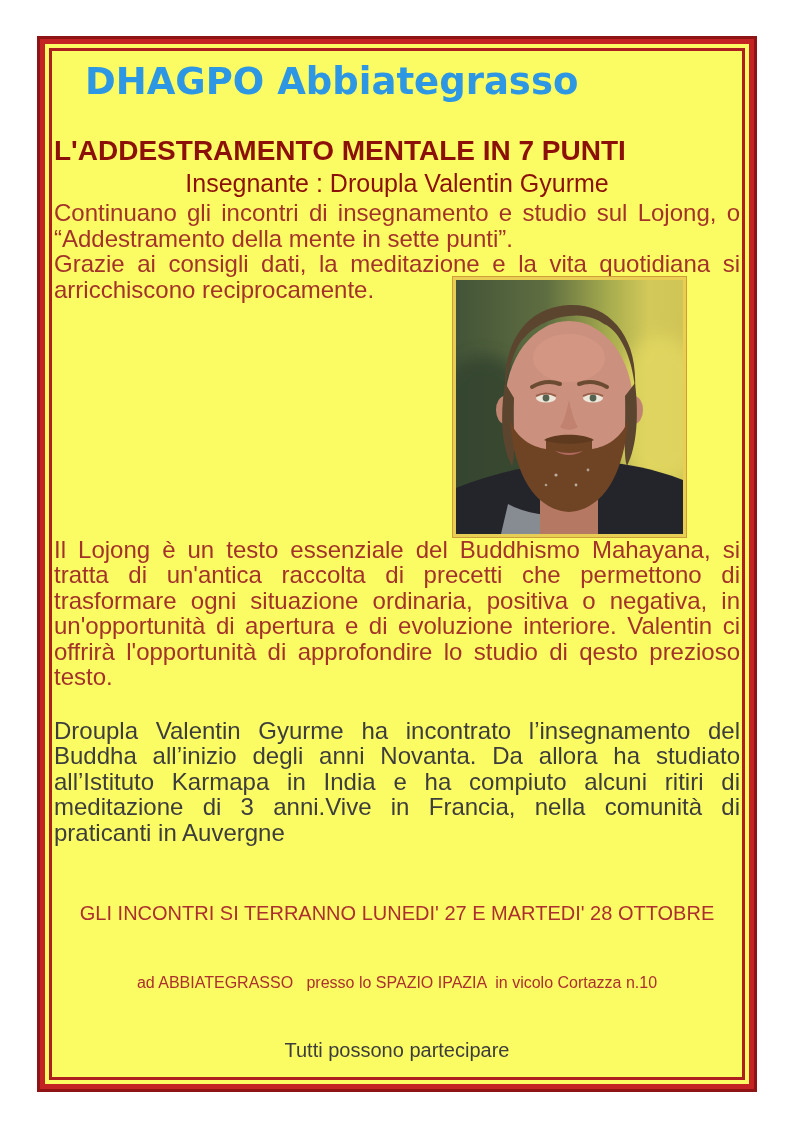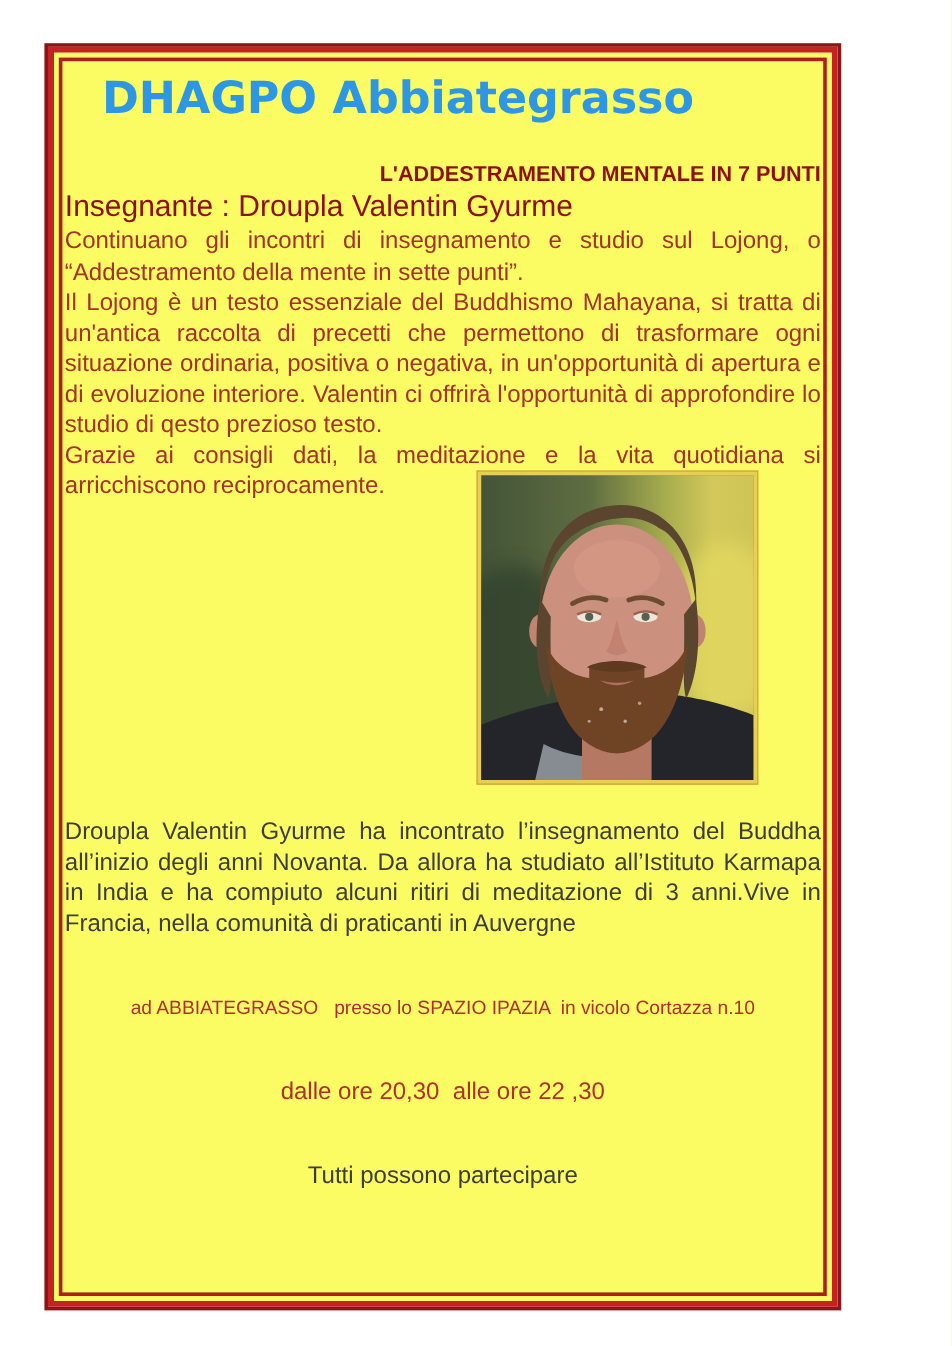--- a/index.html
+++ b/index.html
@@ -5,21 +5,21 @@
   html, body { margin: 0; padding: 0; }
   body {
     width: 793px; height: 1122px;
     background: #ffffff;
     font-family: "Liberation Sans", sans-serif;
     position: relative;
     overflow: hidden;
   }
   .frame-outer {
     position: absolute; left: 37px; top: 36px;
-    width: 664px; height: 1056px;
+    width: 720px; height: 1056px;
     box-sizing: border-box;
     border: 3px solid var(--border_outer);
   }
   .frame-mid { width: 100%; height: 100%; box-sizing: border-box; border: 5px solid var(--border_mid); }
   .frame-gap { width: 100%; height: 100%; box-sizing: border-box; border: 4px solid var(--background); background: var(--background); }
   .frame-inner {
     width: 100%; height: 100%; box-sizing: border-box;
     border: 3px solid var(--border_inner);
     background: var(--background);
     padding: 0 2px;
@@ -34,34 +34,34 @@
   }
   .h2 {
     margin: 6px 0 0 29px;
     font-family: "DejaVu Sans", sans-serif;
     font-weight: bold;
     font-size: 26px; line-height: 1.15;
     color: var(--heading_blue);
   }
   .event-title {
     margin-top: 32px;
-    text-align: right;
+    text-align: left;
     font-weight: bold;
-    font-size: 18px; line-height: 1.1;
+    font-size: 28px; line-height: 1.1;
     color: var(--maroon);
   }
   .teacher {
     margin-top: 3px;
-    text-align: left;
+    text-align: center;
     font-size: 25px; line-height: 1.15;
     color: var(--maroon);
   }
   .para {
     margin: 0;
-    font-size: 20px; line-height: 25.5px;
+    font-size: 24px; line-height: 25.5px;
     text-align: justify;
     color: var(--body_red);
   }
   .para.p1 { margin-top: 2px; }
   .para.bio { color: var(--gray); margin-top: 28px; }
   .photo-wrap {
     display: inline-block;
     vertical-align: top;
     margin-left: 72px;
     line-height: 0;
@@ -82,22 +82,20 @@
   <div class="frame-mid">
     <div class="frame-gap">
       <div class="frame-inner">
 
         <div class="h1">DHAGPO Abbiategrasso</div>
 
         <div class="event-title">L'ADDESTRAMENTO MENTALE IN 7 PUNTI</div>
         <div class="teacher">Insegnante : Droupla Valentin Gyurme</div>
 
         <p class="para p1">Continuano gli incontri di insegnamento e studio sul Lojong, o “Addestramento della mente in sette punti”.</p>
-        <p class="para">Il Lojong è un testo essenziale del Buddhismo Mahayana, si tratta di un'antica raccolta di precetti che permettono di trasformare ogni situazione ordinaria, positiva o negativa, in un'opportunità di apertura e di evoluzione interiore. Valentin ci offrirà l'opportunità di approfondire lo studio di qesto prezioso testo.</p>
-
         <p class="para p3"><span>Grazie ai consigli dati, la meditazione e la vita quotidiana si arricchiscono reciprocamente. </span><span class="photo-wrap"><svg width="227" height="254" viewBox="0 0 227 254" xmlns="http://www.w3.org/2000/svg">
           <defs>
             <linearGradient id="bg" x1="0" y1="0" x2="1" y2="0">
               <stop offset="0" stop-color="#435438"></stop>
               <stop offset="0.40" stop-color="#5f6e41"></stop>
               <stop offset="0.68" stop-color="#a8ad4e"></stop>
               <stop offset="0.85" stop-color="#d3c95a"></stop>
               <stop offset="1" stop-color="#cfc456"></stop>
             </linearGradient>
             <filter id="soft" x="-20%" y="-20%" width="140%" height="140%">
@@ -130,25 +128,27 @@
           <path d="M113,120 C110,133 108,141 104,147 Q113,153 122,147 C118,141 116,133 113,120 Z" fill="#c1836f"></path>
           <path d="M54,140 C58,196 80,230 113,232 C146,230 168,196 172,140 C166,158 150,167 136,169 L136,159 C128,155 98,155 90,159 L90,169 C76,167 60,158 54,140 Z" fill="#6f4425"></path>
           <path d="M88,160 C99,153 127,153 138,160 C127,165 99,165 88,160 Z" fill="#5f3a1f"></path>
           <path d="M99,171 Q113,179 127,171 Q113,175 99,171 Z" fill="#b06a60"></path>
           <circle cx="100" cy="195" r="1.6" fill="#cfc7bb" opacity="0.8"></circle>
           <circle cx="120" cy="205" r="1.4" fill="#cfc7bb" opacity="0.8"></circle>
           <circle cx="132" cy="190" r="1.4" fill="#cfc7bb" opacity="0.7"></circle>
           <circle cx="90" cy="205" r="1.3" fill="#cfc7bb" opacity="0.7"></circle>
         </svg></span></p>
 
+        <p class="para">Il Lojong è un testo essenziale del Buddhismo Mahayana, si tratta di un'antica raccolta di precetti che permettono di trasformare ogni situazione ordinaria, positiva o negativa, in un'opportunità di apertura e di evoluzione interiore. Valentin ci offrirà l'opportunità di approfondire lo studio di qesto prezioso testo.</p>
+
         <p class="para bio">Droupla Valentin Gyurme ha incontrato l’insegnamento del Buddha all’inizio degli anni Novanta. Da allora ha studiato all’Istituto Karmapa in India e ha compiuto alcuni ritiri di meditazione di 3 anni.Vive in Francia, nella comunità di praticanti in Auvergne</p>
 
         <div class="center">
+          <div class="l-dates">GLI INCONTRI SI TERRANNO LUNEDI' 27 E MARTEDI' 28 OTTOBRE</div>
           <div class="l-loc">ad ABBIATEGRASSO   presso lo SPAZIO IPAZIA  in vicolo Cortazza n.10</div>
-          <div class="l-time">dalle ore 20,30  alle ore 22 ,30</div>
           <div class="l-part">Tutti possono partecipare</div>
           
           
           
           
           
         </div>
 
       </div>
     </div>

